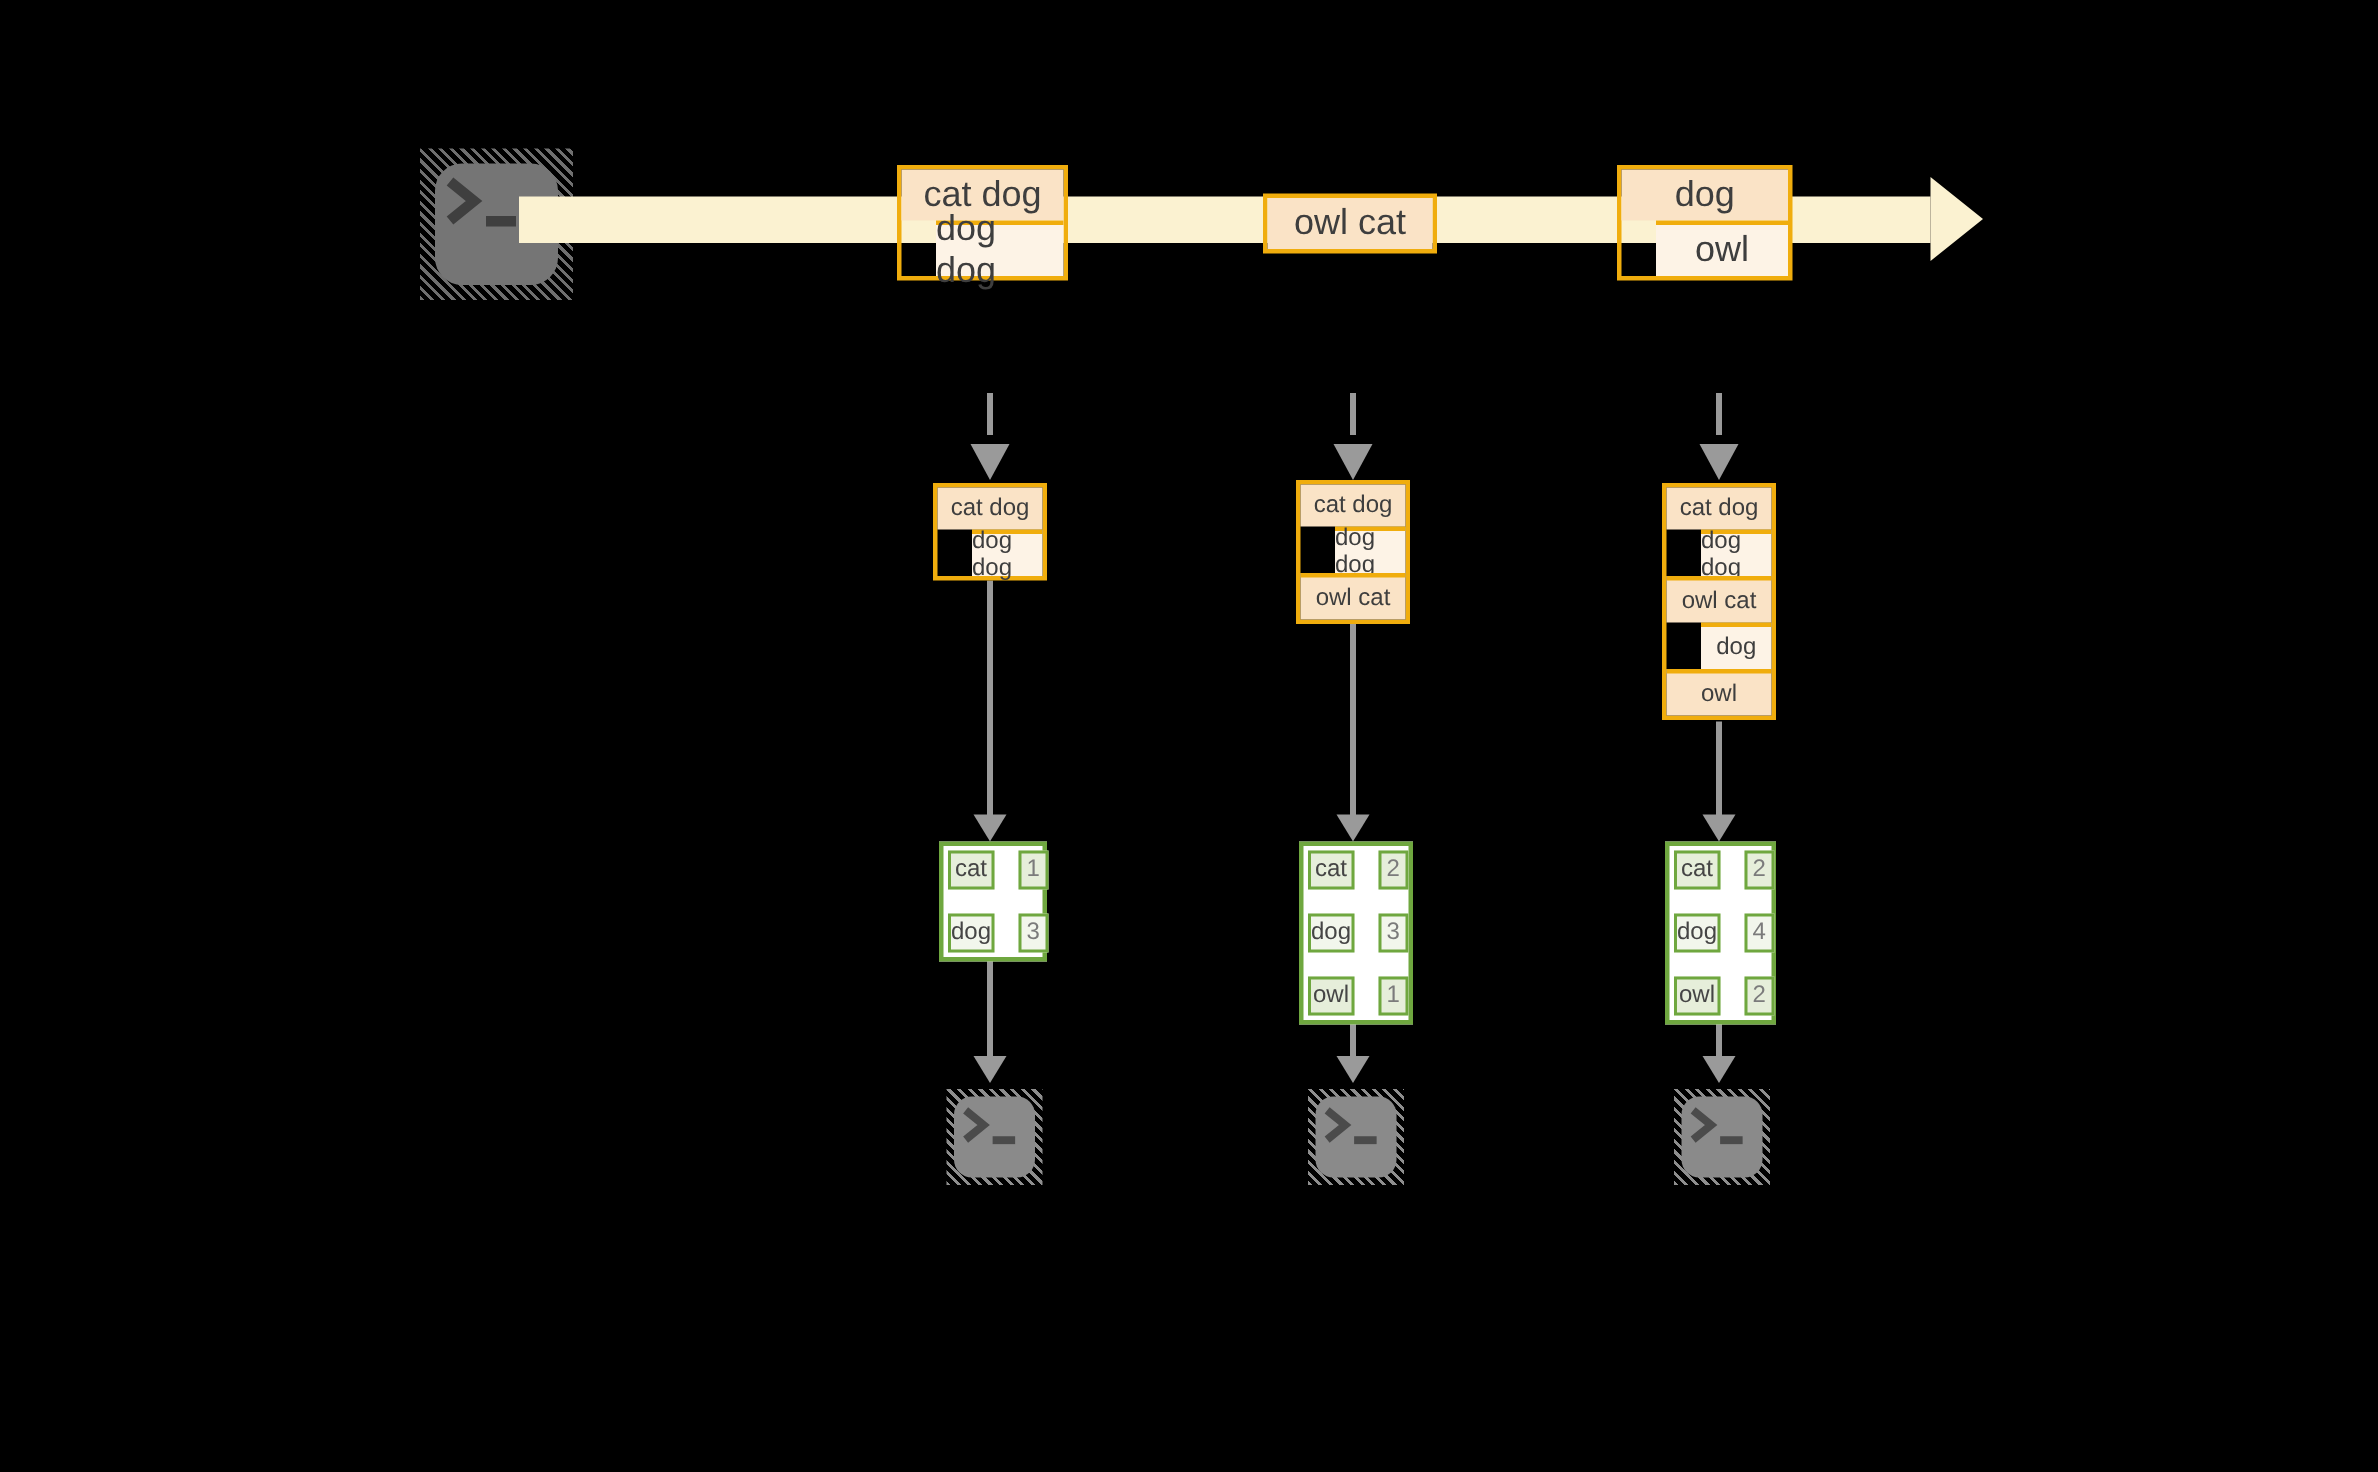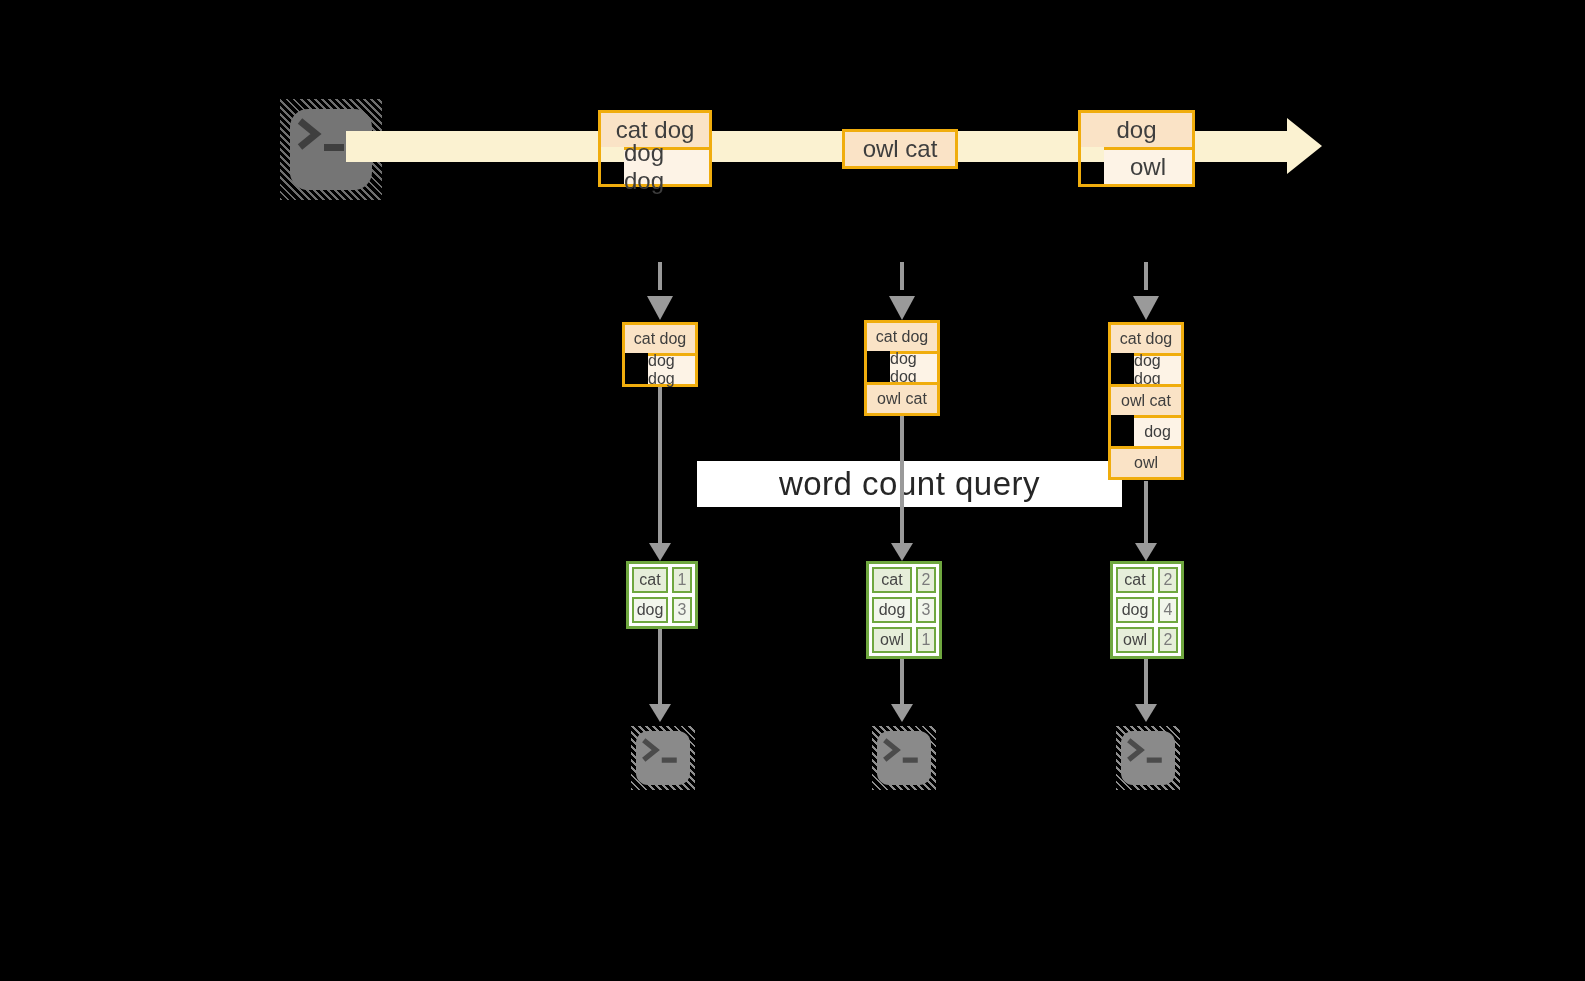--- a/index.html
+++ b/index.html
@@ -45,21 +45,21 @@
   .vhead.small{border-left:11px solid transparent;border-right:11px solid transparent;
     border-top:18px solid var(--gray);}
 
   
   .querybox{left:697px;top:461px;width:425px;height:46px;background:#fff;z-index:2;
     display:flex;align-items:center;justify-content:center;
     font-size:33px;color:#262626;letter-spacing:.5px;}
 
   
   .gtable{background:#fff;border:3px solid var(--green);padding:3px;z-index:4;
-    display:grid;grid-template-columns:1fr 20px;gap:4px;grid-auto-rows:26px;}
+    display:grid;grid-template-columns:1fr 20px;gap:16px;grid-auto-rows:26px;}
   .gcell{border:2px solid var(--green);display:flex;align-items:center;justify-content:center;
     font-size:16px;color:#454545;}
   .gcell.num{color:var(--num);}
   .r0{background:var(--sage);}
   .r1{background:var(--sagelight);}
 
   
   .hatch{background:repeating-linear-gradient(45deg,#6F6F6F 0px,#6F6F6F 2px,transparent 2px,transparent 5px);z-index:1;}
   .hatch.light{background:repeating-linear-gradient(45deg,#8E8E8E 0px,#8E8E8E 2px,transparent 2px,transparent 5px);}
   .term-inner{position:absolute;background:#757575;}
@@ -112,23 +112,20 @@
     <div class="orow fa">owl cat</div>
   </div>
   <div class="abs obox st" style="left:1108px;top:322px;width:76px;">
     <div class="orow fa">cat dog</div>
     <div class="orow fb">dog dog</div>
     <div class="orow fa">owl cat</div>
     <div class="orow fb">dog</div>
     <div class="orow fa">owl</div>
   </div>
 
-  <div class="abs querybox">
-    <span>word count query</span>
-  </div>
 
   <div class="abs vline" style="left:660px;top:387px;height:159px;"></div>
   <div class="abs vhead small" style="left:660px;top:543px;"></div>
   <div class="abs vline" style="left:902px;top:416px;height:130px;"></div>
   <div class="abs vhead small" style="left:902px;top:543px;"></div>
   <div class="abs vline" style="left:1146px;top:481px;height:65px;"></div>
   <div class="abs vhead small" style="left:1146px;top:543px;"></div>
 
   <div class="abs gtable" style="left:626px;top:561px;width:72px;">
     <div class="gcell r0">cat</div>

